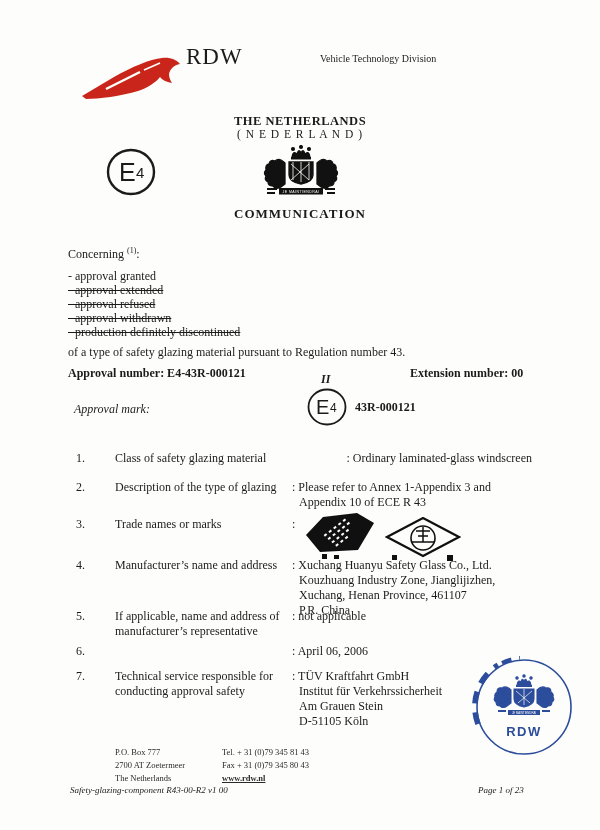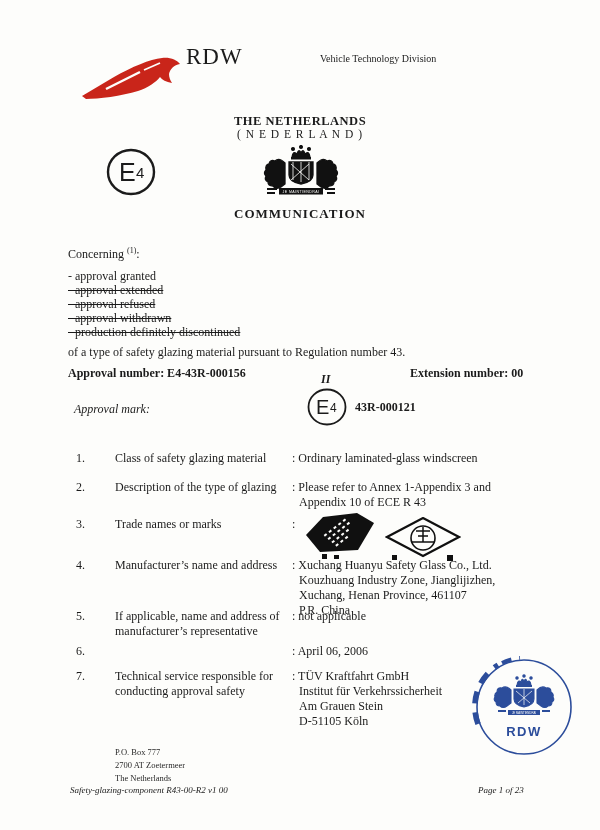--- a/index.html
+++ b/index.html
@@ -75,37 +75,37 @@
   <div class="abs doc-line" style="left:68px;top:246px;">
     <span>Concerning </span><span class="sup">(1)</span><span>:</span>
   </div>
   <div class="abs opt" style="left:68px;top:269px;">- approval granted</div>
   <div class="abs opt struck" style="left:68px;top:283px;">- approval extended</div>
   <div class="abs opt struck" style="left:68px;top:297px;">- approval refused</div>
   <div class="abs opt struck" style="left:68px;top:311px;">- approval withdrawn</div>
   <div class="abs opt struck" style="left:68px;top:325px;">- production definitely discontinued</div>
   <div class="abs doc-line" style="left:68px;top:345px;">of a type of safety glazing material pursuant to Regulation number 43.</div>
 
-  <div class="abs b doc-line" style="left:68px;top:366px;">Approval number: E4-43R-000156</div>
+  <div class="abs b doc-line" style="left:68px;top:366px;">Approval number: E4-43R-000121</div>
   <div class="abs b doc-line" style="left:410px;top:366px;">Extension number: 00</div>
 
   <div class="abs i doc-line" style="left:74px;top:402px;">Approval mark:</div>
   <div class="abs b i" style="left:321px;top:372px;font-size:12px;">II</div>
   <div class="abs" style="left:307px;top:388px;width:40px;height:38px;">
     <svg width="40" height="38" viewBox="0 0 40 38">
       <ellipse cx="20" cy="19" rx="18.5" ry="17.5" fill="none" stroke="#1b1b1b" stroke-width="1.8"></ellipse>
       <text x="9" y="26" font-family="Liberation Sans, sans-serif" font-size="20" fill="#1b1b1b">E</text>
       <text x="23" y="24" font-family="Liberation Sans, sans-serif" font-size="12" fill="#1b1b1b">4</text>
     </svg>
   </div>
   <div class="abs b doc-line" style="left:355px;top:400px;">43R-000121</div>
 
   <div class="abs item-no" style="left:76px;top:451px;">1.</div>
   <div class="abs item-label" style="left:115px;top:451px;width:175px;">Class of safety glazing material</div>
-  <div class="abs item-value" style="left:292px;top:451px;width:240px;">: Ordinary laminated-glass windscreen</div>
+  <div class="abs item-value" style="left:292px;top:451px;width:240px;text-align:right;">: Ordinary laminated-glass windscreen</div>
 
   <div class="abs item-no" style="left:76px;top:480px;">2.</div>
   <div class="abs item-label" style="left:115px;top:480px;width:175px;">Description of the type of glazing</div>
   <div class="abs item-value" style="left:292px;top:480px;width:240px;">
     <div>: Please refer to Annex 1-Appendix 3 and</div>
     <div style="padding-left:7px;">Appendix 10 of ECE R 43</div>
   </div>
 
   <div class="abs item-no" style="left:76px;top:517px;">3.</div>
   <div class="abs item-label" style="left:115px;top:517px;width:175px;">Trade names or marks</div>
@@ -198,17 +198,22 @@
       <text x="66" y="62" text-anchor="middle" font-family="Liberation Sans, sans-serif" font-size="2.8" fill="#fdfdfb">JE MAINTIENDRAI</text>
       <text x="66" y="84" text-anchor="middle" font-family="Liberation Sans, sans-serif" font-weight="bold" font-size="13" letter-spacing="1.5" fill="#2c4d9b">RDW</text>
     </svg>
   </div>
 
   <div class="abs footer-small" style="left:115px;top:746px;">
     <div>P.O. Box 777</div>
     <div>2700 AT Zoetermeer</div>
     <div>The Netherlands</div>
   </div>
+  <div class="abs footer-small" style="left:222px;top:746px;">
+    <div>Tel.   + 31 (0)79 345 81 43</div>
+    <div>Fax   + 31 (0)79 345 80 43</div>
+    <div class="weblink b">www.rdw.nl</div>
+  </div>
 
   <div class="abs ref" style="left:70px;top:785px;">Safety-glazing-component R43-00-R2 v1 00</div>
   <div class="abs ref" style="left:478px;top:785px;">Page 1 of 23</div>
 
 </div>
 
 </body></html>

